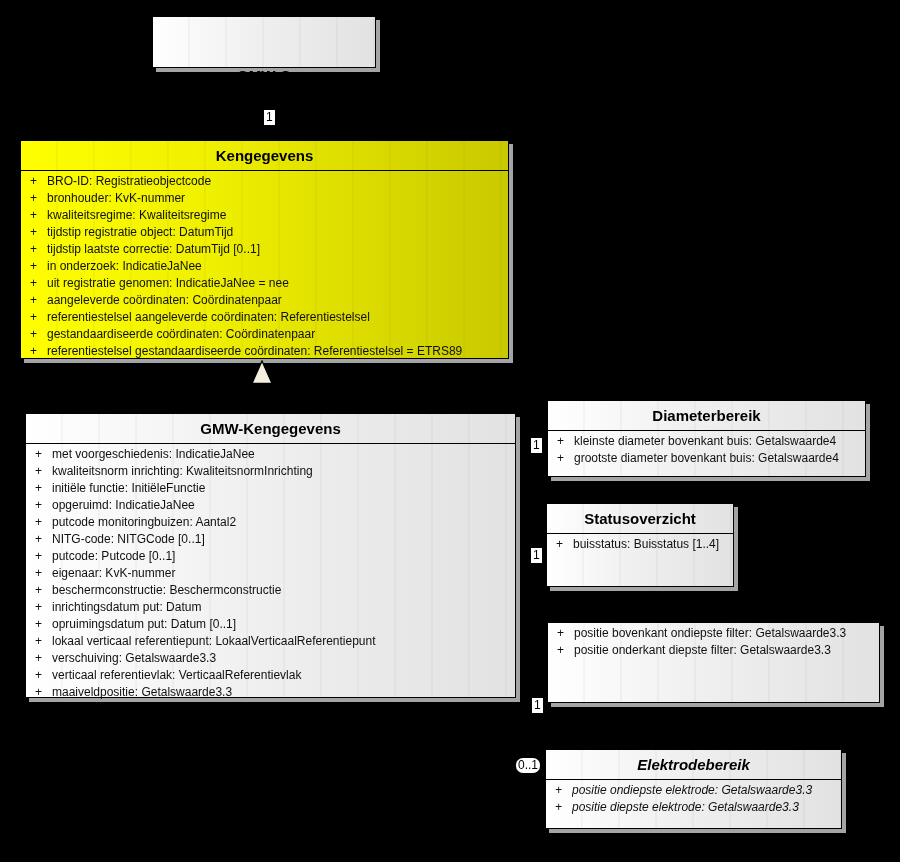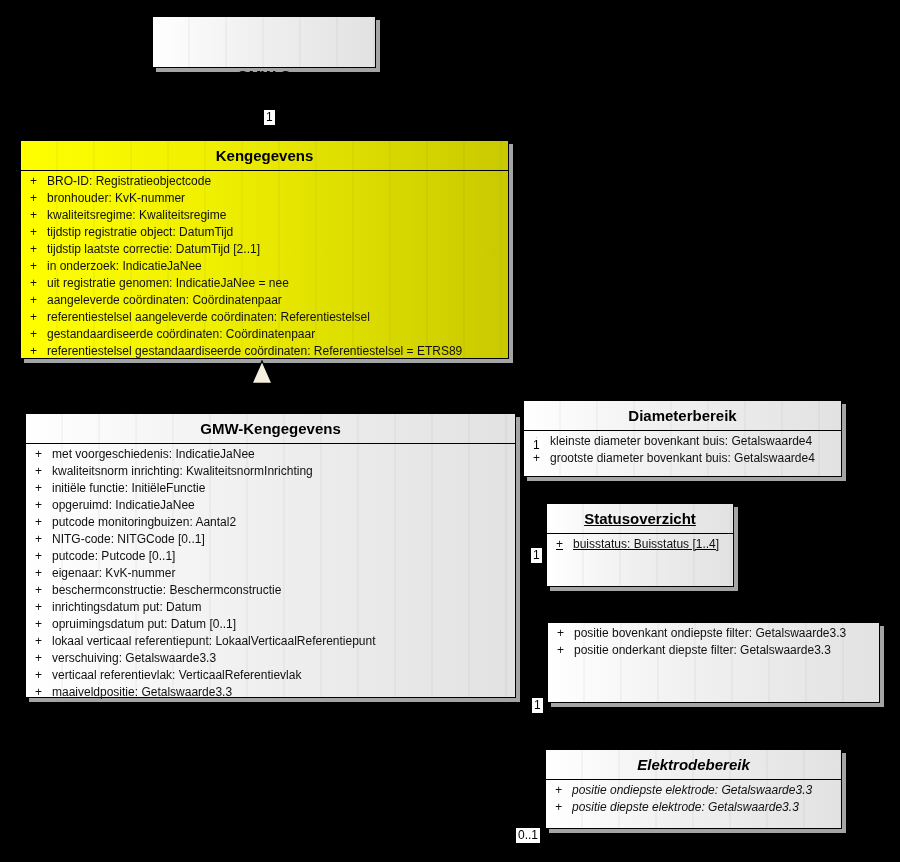--- a/index.html
+++ b/index.html
@@ -74,21 +74,21 @@
     <div class="attr">
         <span class="vis">+</span>
         <span class="atxt">kwaliteitsregime: Kwaliteitsregime</span>
       </div>
     <div class="attr">
         <span class="vis">+</span>
         <span class="atxt">tijdstip registratie object: DatumTijd</span>
       </div>
     <div class="attr">
         <span class="vis">+</span>
-        <span class="atxt">tijdstip laatste correctie: DatumTijd [2..1]</span>
+        <span class="atxt">tijdstip laatste correctie: DatumTijd [0..1]</span>
       </div>
     <div class="attr">
         <span class="vis">+</span>
         <span class="atxt">in onderzoek: IndicatieJaNee</span>
       </div>
     <div class="attr">
         <span class="vis">+</span>
         <span class="atxt">uit registratie genomen: IndicatieJaNee = nee</span>
       </div>
     <div class="attr">
@@ -173,35 +173,35 @@
         <span class="vis">+</span>
         <span class="atxt">verticaal referentievlak: VerticaalReferentievlak</span>
       </div>
     <div class="attr">
         <span class="vis">+</span>
         <span class="atxt">maaiveldpositie: Getalswaarde3.3</span>
       </div>
   </div>
 </div>
 
-<div class="cls" style="left:523px; top:400px; width:319px; height:77px;">
+<div class="cls" style="left:547px; top:400px; width:319px; height:77px;">
   <div class="ctitle">Diameterbereik</div>
   <div class="cattrs">
     <div class="attr">
         <span class="vis">+</span>
         <span class="atxt">kleinste diameter bovenkant buis: Getalswaarde4</span>
       </div>
     <div class="attr">
         <span class="vis">+</span>
         <span class="atxt">grootste diameter bovenkant buis: Getalswaarde4</span>
       </div>
   </div>
 </div>
 
-<div class="cls" style="left:546px; top:503px; width:188px; height:84px;text-decoration:underline;">
+<div class="cls" style="left:546px; top:503px; width:188px; height:84px;">
   <div class="ctitle">Statusoverzicht</div>
   <div class="cattrs">
     <div class="attr">
         <span class="vis">+</span>
         <span class="atxt">buisstatus: Buisstatus [1..4]</span>
       </div>
   </div>
 </div>
 
 <div class="cls" style="left:547px; top:622px; width:333px; height:81px;">
@@ -228,13 +228,13 @@
         <span class="vis">+</span>
         <span class="atxt">positie diepste elektrode: Getalswaarde3.3</span>
       </div>
   </div>
 </div>
 
 <div class="mult" style="left:264px; top:110px;">1</div>
 <div class="mult" style="left:531px; top:438px;">1</div>
 <div class="mult" style="left:531px; top:548px;">1</div>
 <div class="mult" style="left:532px; top:698px;">1</div>
-<div class="mult" style="left:516px; top:828px;">0..1</div>
+<div class="mult" style="left:516px; top:758px;border-radius:7px;">0..1</div>
 
 </body></html>

